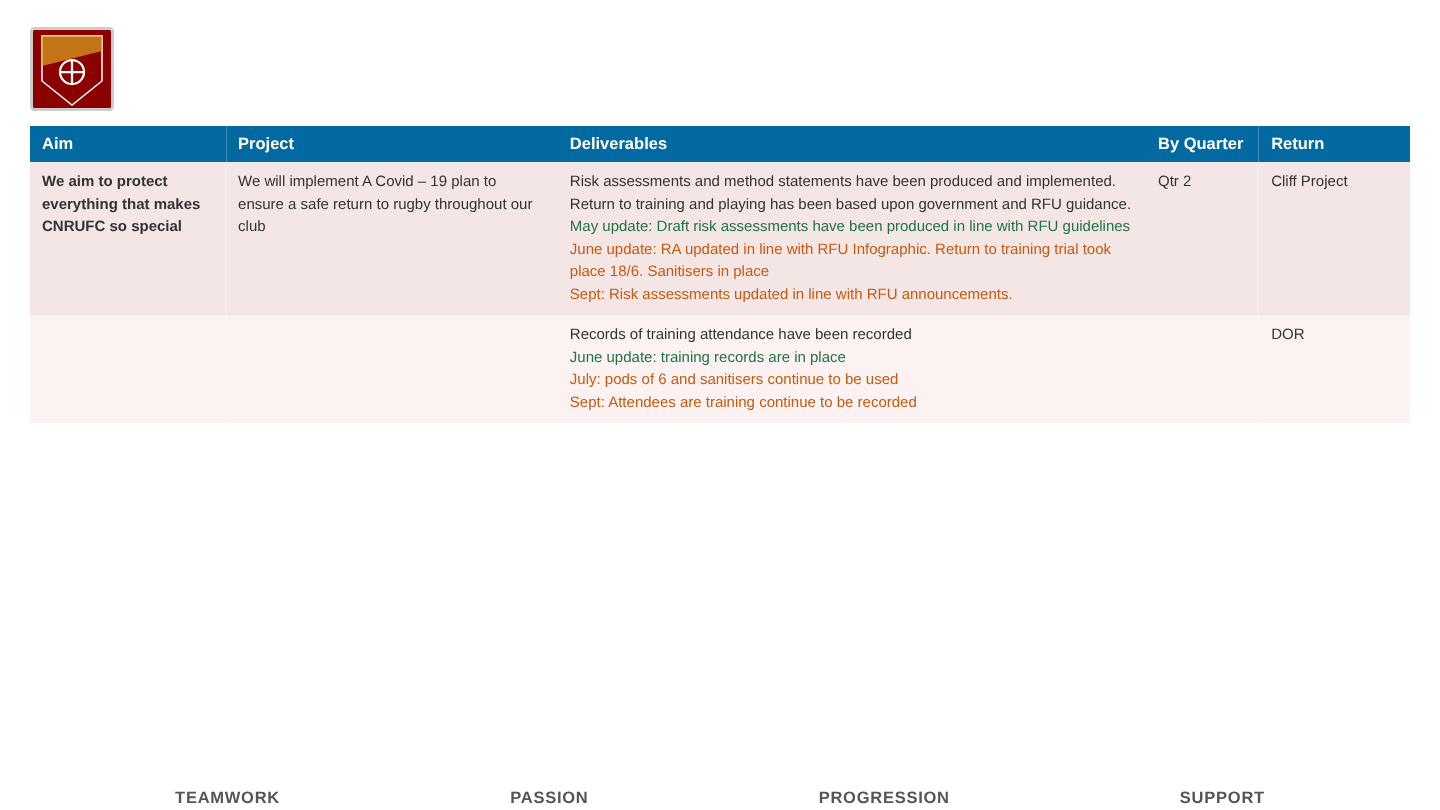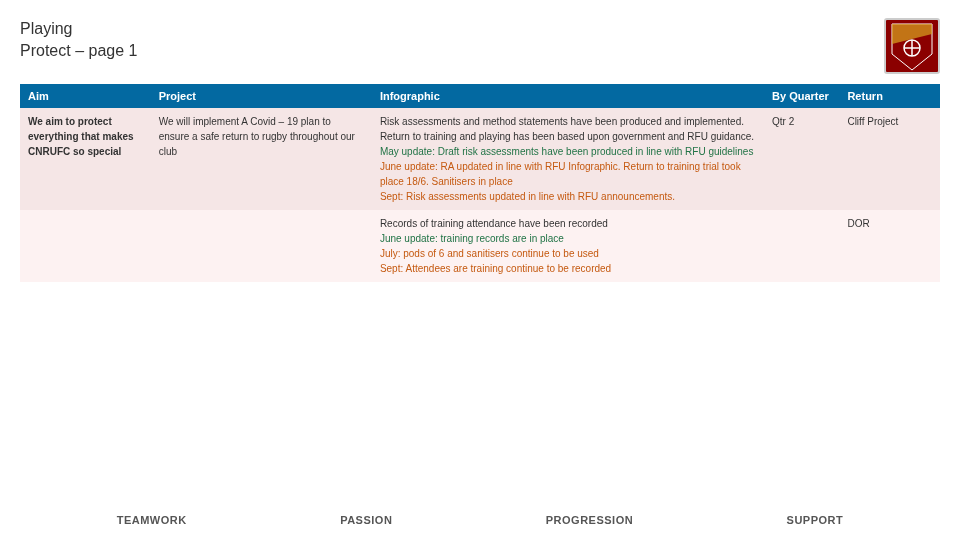--- a/index.html
+++ b/index.html
@@ -84,66 +84,60 @@
     
     .col-aim { width: 130px; }
     .col-project { width: 220px; }
     .col-deliverables { width: 390px; }
     .col-quarter { width: 75px; }
     .col-owner { width: 100px; }
 
     
     .footer {
       position: absolute;
-      bottom: 14px;
+      bottom: 2px;
       left: 0;
       right: 0;
       display: flex;
       justify-content: space-around;
       padding: 0 40px;
     }
 
     .footer-item {
       font-size: 11px;
       font-weight: 600;
       color: #555;
       letter-spacing: 0.5px;
       text-transform: uppercase;
     }
   </style>
 </head>
 <body>
 
 <div class="page-header">
-  <div class="page-title-block">
-    <span class="page-title">
-      <span>Playing</span><br>
-      <span>Protect – page 1</span>
-    </span>
-  </div>
   <div class="club-logo">
     <svg width="48" height="52" viewBox="0 0 48 52">
 
       <path d="M4,4 L44,4 L44,34 L24,50 L4,34 Z" fill="#8B0000" stroke="#fff" stroke-width="1"></path>
 
       <path d="M4,4 L44,4 L44,14 L4,24 Z" fill="#DAA520" opacity="0.7"></path>
 
       <circle cx="24" cy="28" r="8" fill="none" stroke="#fff" stroke-width="1.5"></circle>
       <line x1="24" y1="20" x2="24" y2="36" stroke="#fff" stroke-width="1.5"></line>
       <line x1="16" y1="28" x2="32" y2="28" stroke="#fff" stroke-width="1.5"></line>
     </svg>
   </div>
 </div>
 
 <table class="main-table">
   <thead>
     <tr>
       <th class="col-aim">Aim</th>
       <th class="col-project">Project</th>
-      <th class="col-deliverables">Infographic</th>
+      <th class="col-deliverables">Deliverables</th>
       <th class="col-quarter">By Quarter</th>
       <th class="col-owner">Return</th>
     </tr>
   </thead>
   <tbody id="table-body">
   <tr>
         <td class="col-aim" style="font-weight: 600; font-size: 10px;">We aim to protect everything that makes CNRUFC so special</td>
         <td class="col-project">We will implement A Covid – 19 plan to ensure a safe return to rugby throughout our club</td>
         <td class="col-deliverables"><span style="color: rgb(51, 51, 51);">Risk assessments and method statements  have been produced and implemented. Return to training and playing has been based upon government and RFU guidance.</span><br><span style="color: rgb(33, 115, 70);">May update: Draft risk assessments have been produced in line with RFU guidelines</span><br><span style="color: rgb(197, 90, 17);">June update: RA updated in line with RFU Infographic. Return to training trial took place 18/6. Sanitisers in place</span><br><span style="color: rgb(197, 90, 17);">Sept: Risk assessments updated in line with RFU announcements.</span></td>
         <td class="col-quarter">Qtr 2</td>

